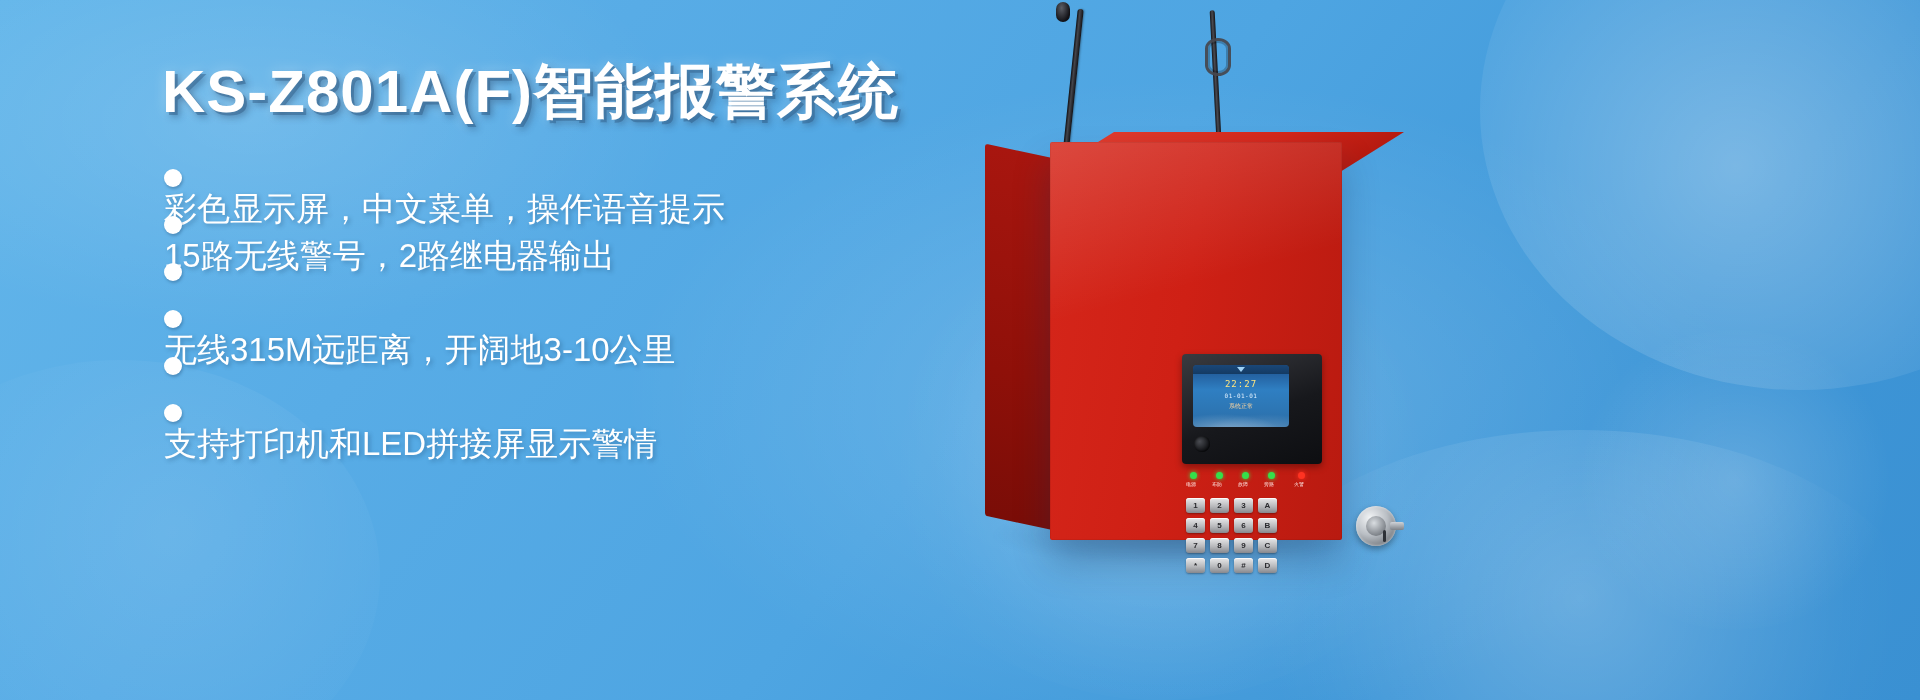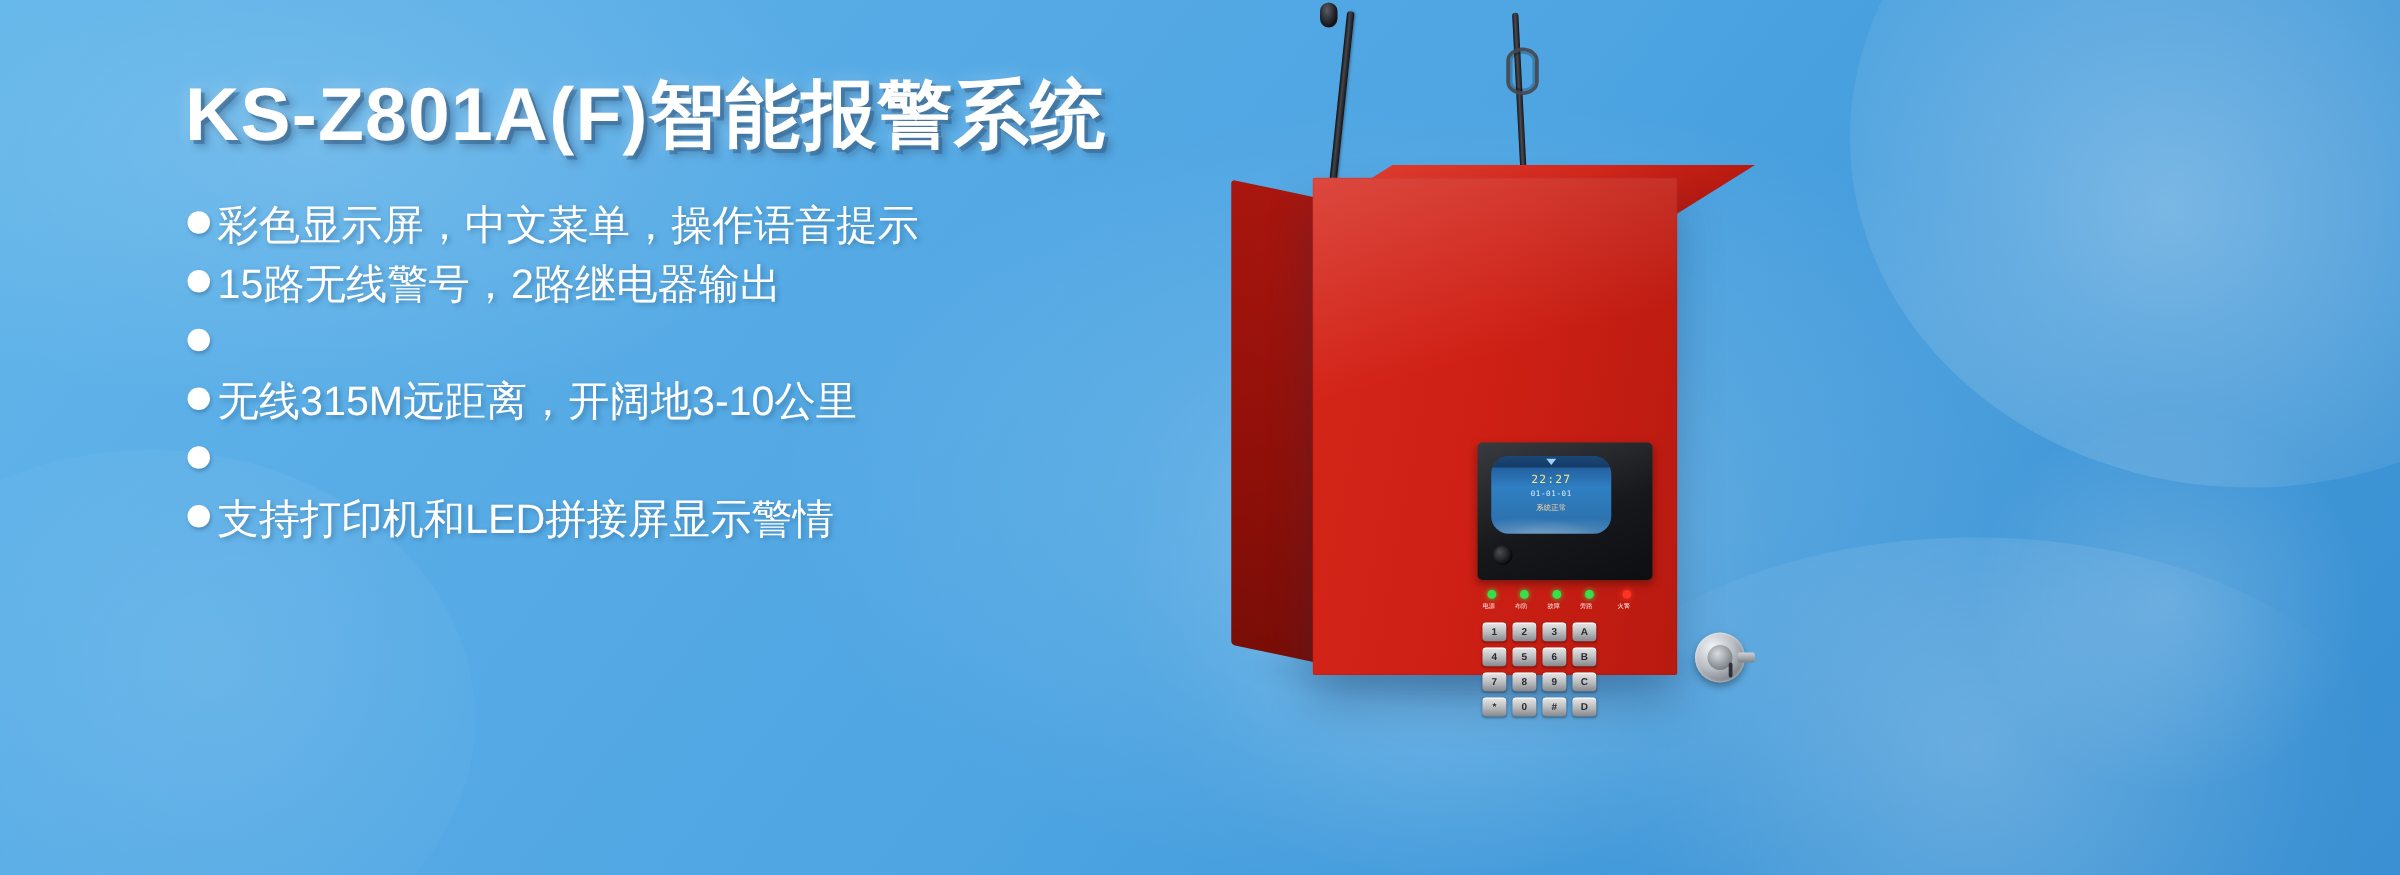--- a/index.html
+++ b/index.html
@@ -24,36 +24,37 @@
   .blob-b { left:880px;  top:230px;  width:560px; height:470px;
             background:radial-gradient(circle at 50% 50%, rgba(255,255,255,0.20), rgba(255,255,255,0.02) 60%, rgba(255,255,255,0) 73%); }
   .blob-c { left:1230px; top:430px;  width:700px; height:420px;
             background:radial-gradient(circle at 50% 40%, rgba(255,255,255,0.22), rgba(255,255,255,0.02) 62%, rgba(255,255,255,0) 74%); }
   .blob-d { left:-140px; top:360px;  width:520px; height:430px;
             background:radial-gradient(circle at 60% 40%, rgba(255,255,255,0.10), rgba(255,255,255,0) 70%); }
   .blob-e { left:1570px; top:330px;  width:330px; height:300px;
             background:radial-gradient(circle at 50% 50%, rgba(255,255,255,0.18), rgba(255,255,255,0) 70%); }
 
   
-  #text-col { position:absolute; left:0; top:0; width:980px; height:628px; }
+  #text-col { position:absolute; left:14px; top:0; width:980px; height:628px; }
 
   #page-title {
     position:absolute; left:148px; top:55px;
     font-size:60px; line-height:74px; font-weight:700; color:#ffffff;
     letter-spacing:1px; white-space:nowrap;
     text-shadow:
        3px 3px 0 rgba(40,80,120,0.40),
        5px 5px 7px rgba(25,60,100,0.42),
        0 0 14px rgba(255,255,255,0.28);
   }
 
   #feature-list { position:absolute; left:150px; top:158px; width:820px; }
   .feature-row {
     display:flex; align-items:flex-start;
     height:47px;
+    flex-direction:column;
   }
   .bullet-dot {
     flex:0 0 auto;
     width:18px; height:18px; border-radius:50%;
     background:#ffffff; margin-top:11px; margin-right:6px;
     box-shadow:1px 2px 3px rgba(30,70,110,0.35);
   }
   .feature-text {
     font-size:33px; line-height:44px; color:#ffffff; font-weight:400;
     white-space:nowrap;
@@ -110,21 +111,21 @@
 
   
   #lcd-bezel {
     position:absolute; left:132px; top:212px; width:140px; height:110px;
     background:linear-gradient(160deg,#3a3b40,#17181c 55%,#0d0e11);
     border-radius:4px; box-shadow:0 3px 7px rgba(0,0,0,0.35);
   }
   #lcd-screen {
     position:absolute; left:11px; top:11px; width:96px; height:62px;
     background:linear-gradient(180deg,#1d4f8c 0%,#2f7fc2 40%,#2b6ea8 100%);
-    border-radius:14px; overflow:hidden;
+    border-radius:4px; overflow:hidden;
   }
   #lcd-statusbar { position:absolute; left:0; top:0; width:100%; height:9px;
     background:linear-gradient(180deg,#1a4778,#143a63); }
   .lcd-sig { position:absolute; top:2px; width:0; height:0;
     border-left:4px solid transparent; border-right:4px solid transparent;
     border-top:5px solid #9fd2f5; }
   #lcd-time { position:absolute; left:0; top:14px; width:96px; text-align:center;
     font-family:"DejaVu Sans Mono","Liberation Mono",monospace;
     font-size:9px; color:#ffe680; letter-spacing:1px; }
   #lcd-date { position:absolute; left:0; top:27px; width:96px; text-align:center;

